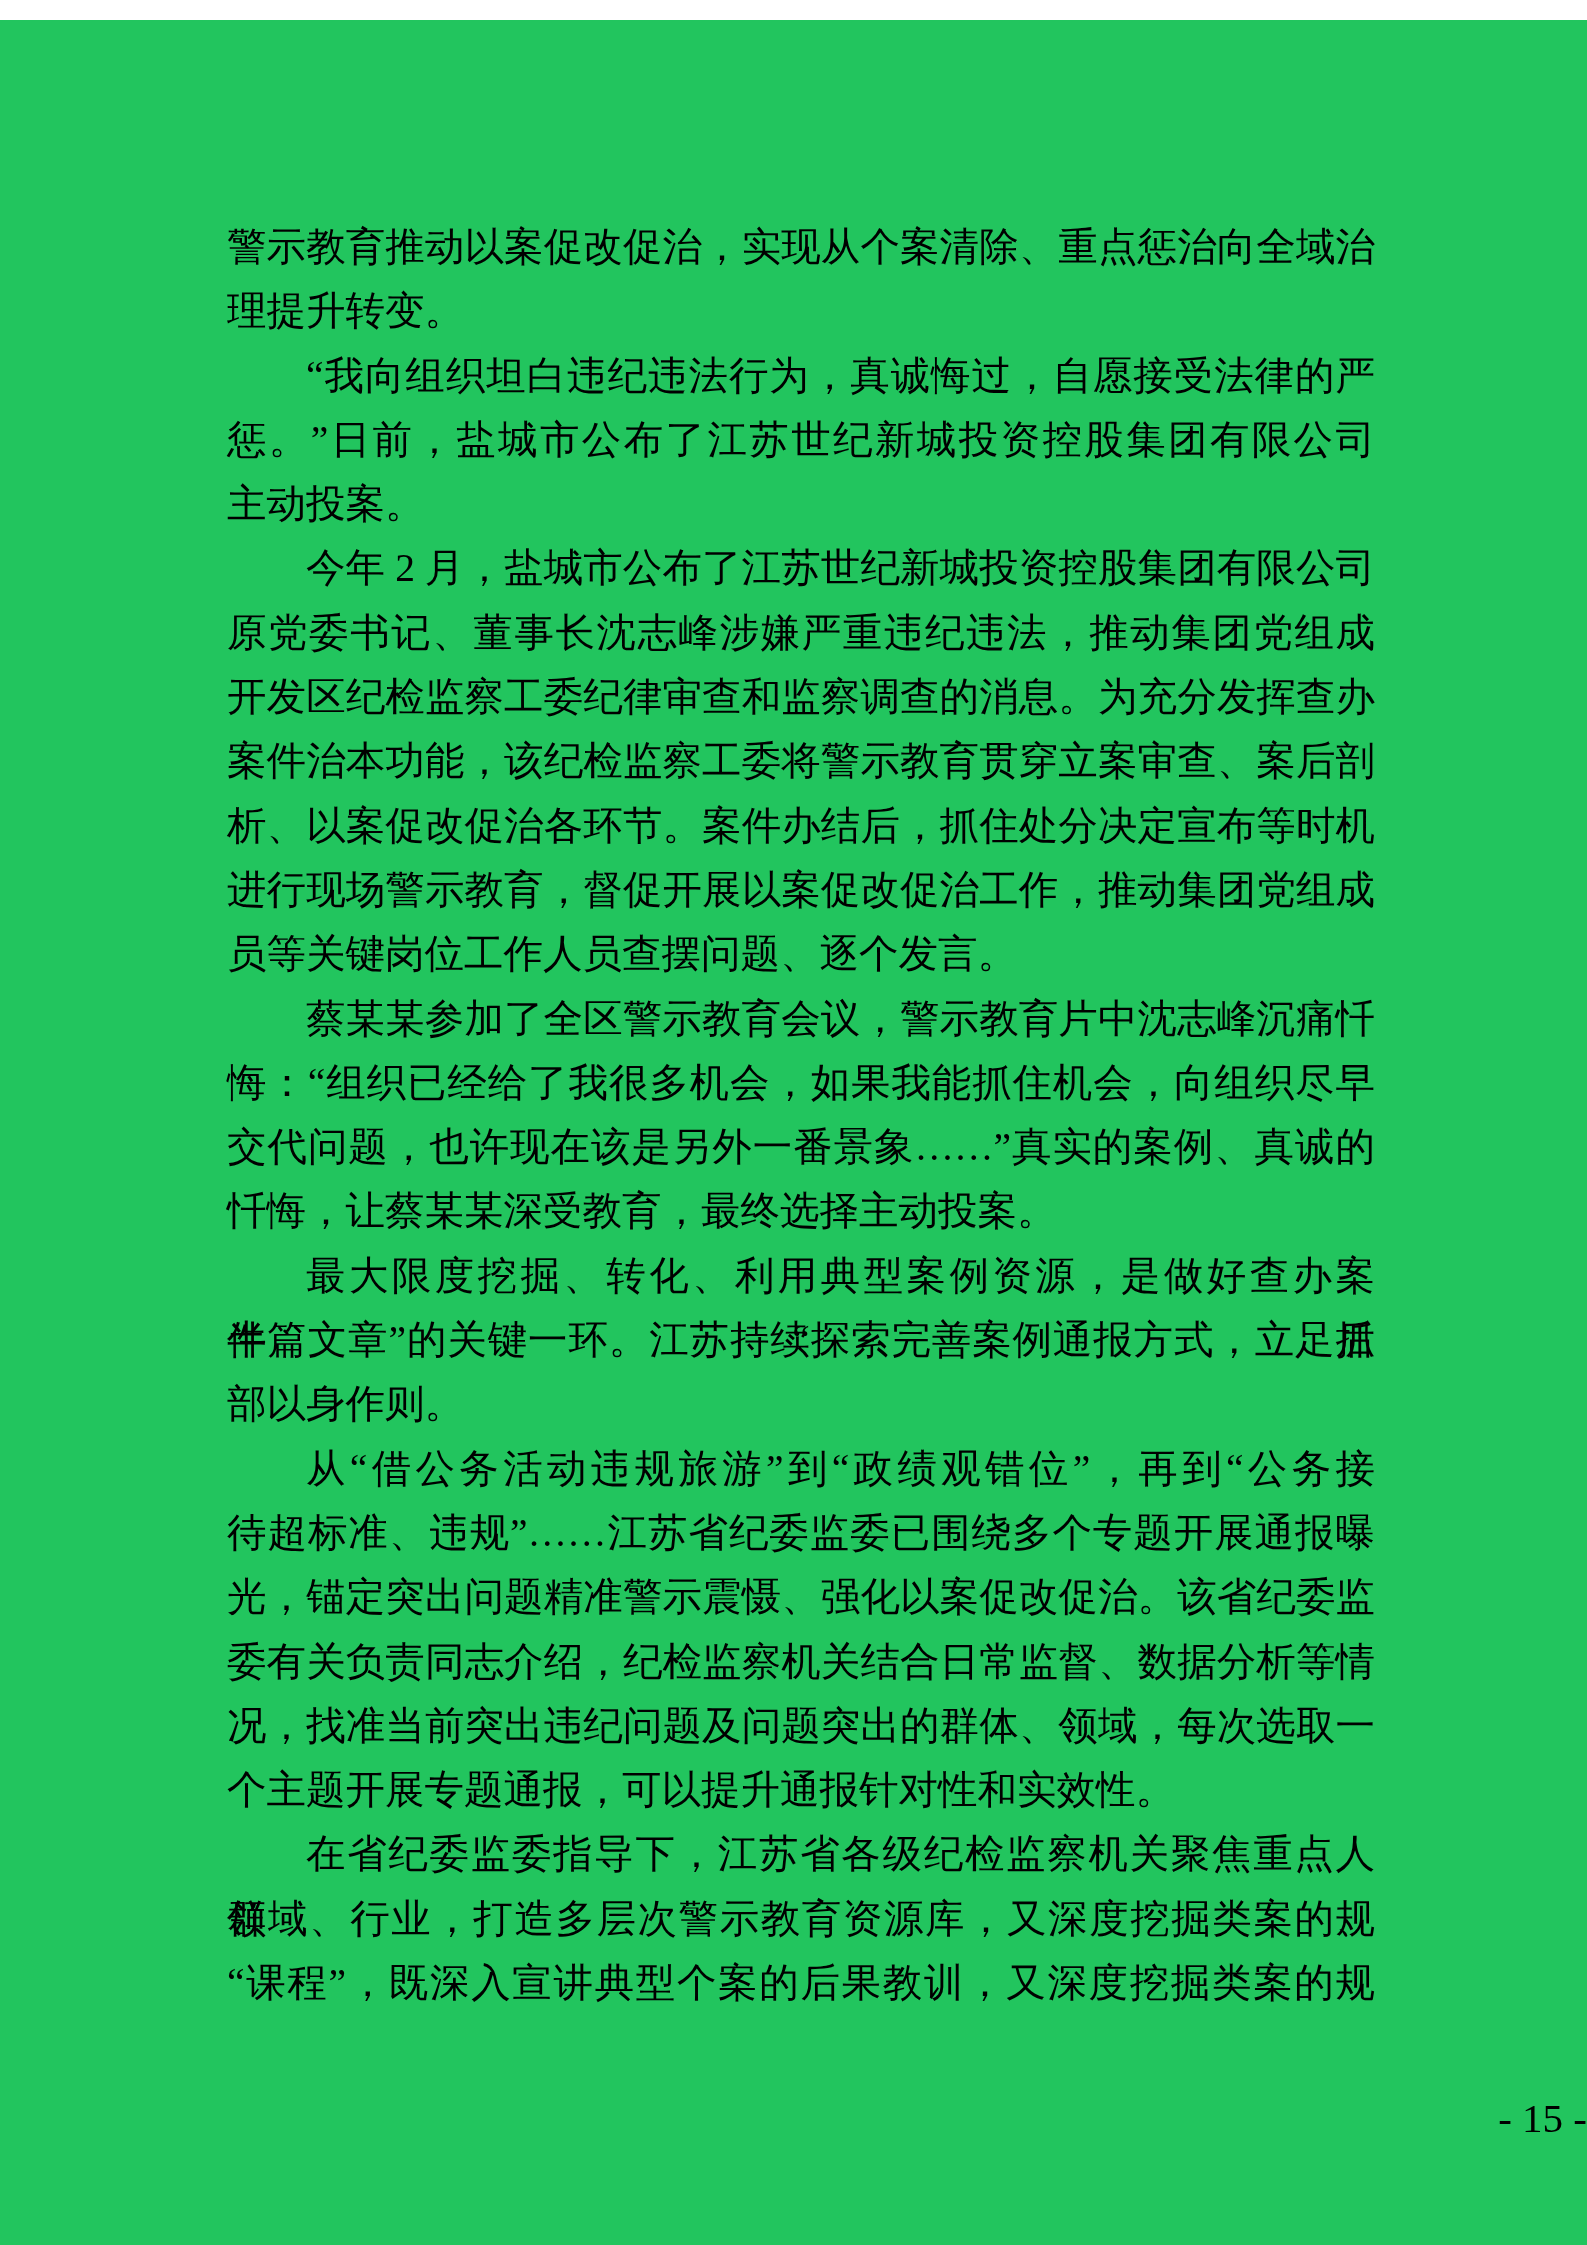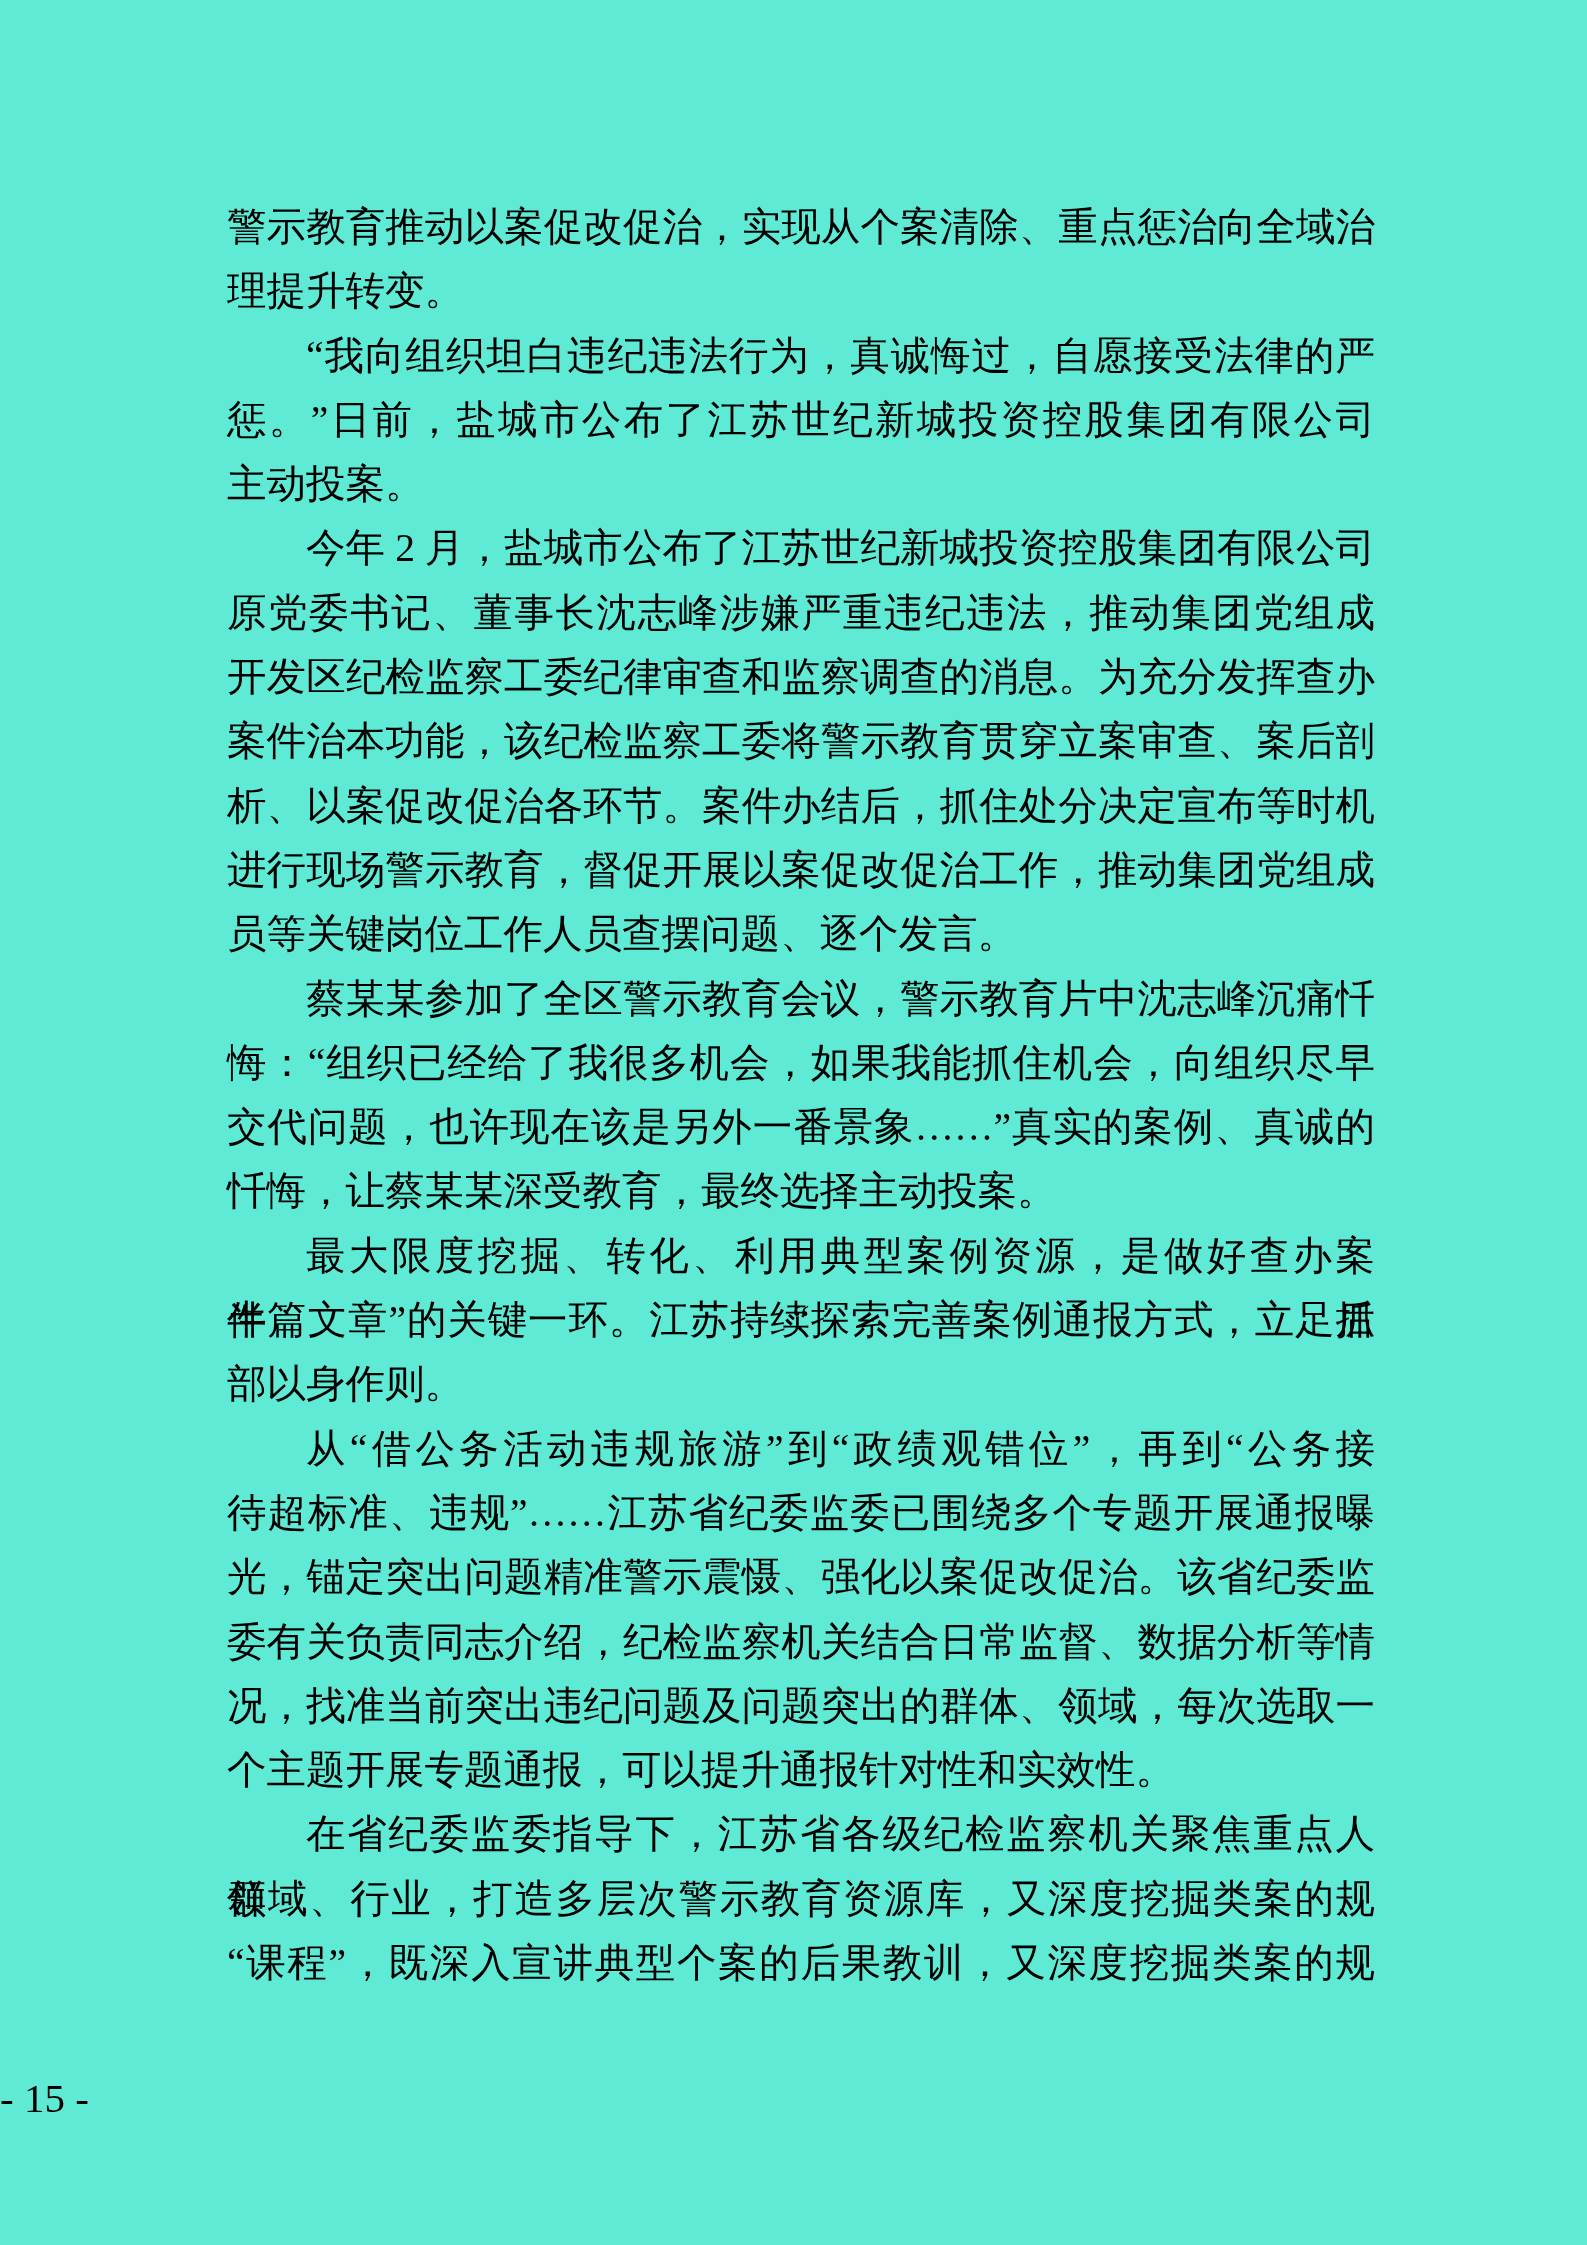--- a/index.html
+++ b/index.html
@@ -10,22 +10,23 @@
     width: 1587px;
     height: 2245px;
     background: #ffffff;
     position: relative;
     font-family: "Liberation Serif", serif;
     color: #000000;
   }
   .page {
     position: absolute;
     inset: 0;
-    background: #5eead4;
+    background: #22c55e;
     overflow: hidden;
+    margin-top: 20px;
   }
   .text-block {
     position: absolute;
     left: 227px;
     top: 195px;
     width: 1148px;
   }
   .line {
     font-size: 39.5px;
     height: 64.3px;
@@ -39,21 +40,21 @@
     text-indent: 2em;
   }
   .line.end {
     text-align-last: left;
   }
   .page-number {
     position: absolute;
     top: 2078px;
     left: 0;
     width: 1587px;
-    text-align: left;
+    text-align: right;
     font-size: 41px;
     line-height: 41px;
     color: #000000;
   }
 </style>
 </head>
 <body>
 
 <div class="page">
   <div class="text-block">

